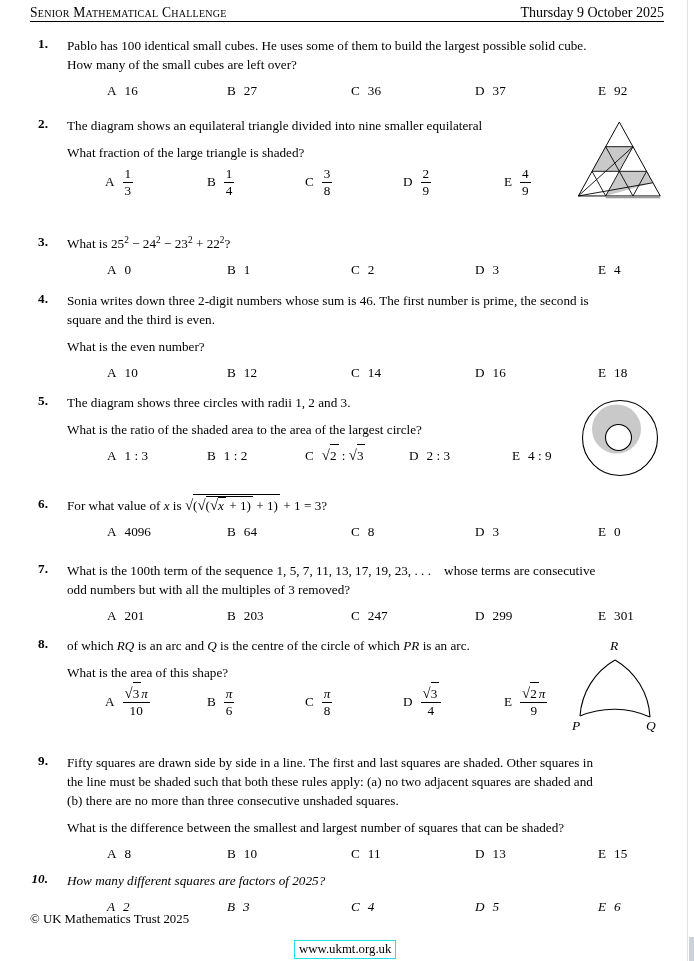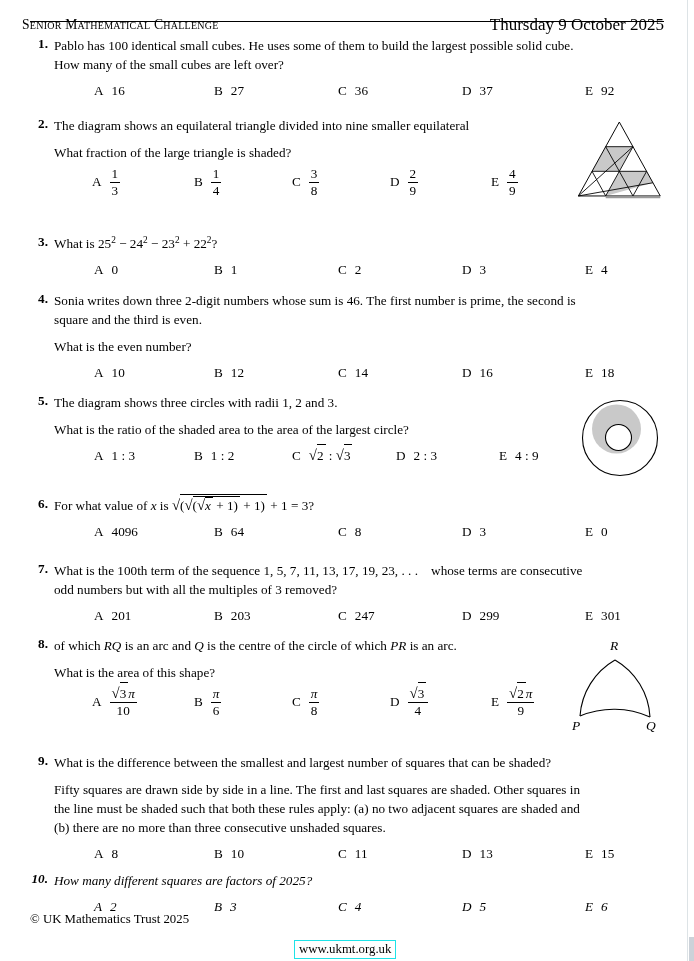--- a/index.html
+++ b/index.html
@@ -1,26 +1,26 @@
 <!DOCTYPE html>
 <html style="--shade: #c9c9c9; --linkc: #1ee3e8;"><head>
 <meta charset="utf-8">
 <style>
   html,body{margin:0;padding:0;background:#fff;}
   .page{position:relative;width:694px;height:961px;background:#fff;overflow:hidden;
         font-family:"Liberation Serif","DejaVu Serif",serif;font-size:13.2px;color:#000;}
   
-  .header{position:absolute;left:22px;right:30px;top:5px;display:flex;justify-content:space-between;align-items:center;margin-top:10px;}
+  .header{position:absolute;left:30px;right:30px;top:5px;display:flex;justify-content:space-between;align-items:flex-start;}
   .title{font-variant:small-caps;font-size:13.6px;letter-spacing:.25px;}
-  .date{font-size:17px;}
+  .date{font-size:14px;}
   .rule{position:absolute;left:30px;right:30px;top:21px;border-top:1.5px solid #000;}
   
   .q{position:absolute;left:30px;width:634px;}
   .qnum{position:absolute;left:-8px;top:0;width:26px;text-align:right;font-weight:bold;}
-  .qbody{margin-left:24px;}
+  .qbody{margin-left:37px;}
   .para{margin:0 0 8px 0;}
   .ln{line-height:19px;white-space:pre;}
   .q6 .ln{line-height:19px;}
   .opts{position:relative;height:17px;}
   .opts.tall{height:34px;margin-top:-5px;}
   .opt{position:absolute;top:0;height:100%;display:flex;align-items:center;gap:8px;white-space:pre;}
   .opt-A{left:40px}.opt-B{left:160px}.opt-C{left:284px}.opt-D{left:408px}.opt-E{left:531px}
   .q2 .opt-A,.q8 .opt-A{left:38px}
   .q2 .opt-B,.q8 .opt-B{left:140px}
   .q2 .opt-C,.q8 .opt-C{left:238px}
@@ -198,26 +198,26 @@
             <span class="opt opt-C"><span class="olabel">C</span><span class="oval"><span class="frac"><span class="num"><span class="var">π</span></span><span class="den">8</span></span></span></span>
             <span class="opt opt-D"><span class="olabel">D</span><span class="oval"><span class="frac"><span class="num"><span class="sqrt"><span class="rsign">√</span><span class="vinc">3</span></span></span><span class="den">4</span></span></span></span>
             <span class="opt opt-E"><span class="olabel">E</span><span class="oval"><span class="frac"><span class="num"><span class="sqrt"><span class="rsign">√</span><span class="vinc">2</span></span><span class="var">π</span></span><span class="den">9</span></span></span></span>
           </div>
         </div>
       </div>
       <div class="q q9" style="top: 753px;">
         <div class="qnum">9.</div>
         <div class="qbody">
           <div class="para">
-            <div class="ln">What is the difference between the smallest and largest number of squares that can be shaded?</div>
-          </div>
-          <div class="para">
             <div class="ln">Fifty squares are drawn side by side in a line. The first and last squares are shaded. Other squares in</div>
             <div class="ln">the line must be shaded such that both these rules apply: (a) no two adjacent squares are shaded and</div>
             <div class="ln">(b) there are no more than three consecutive unshaded squares.</div>
+          </div>
+          <div class="para">
+            <div class="ln">What is the difference between the smallest and largest number of squares that can be shaded?</div>
           </div>
           <div class="opts">
             <span class="opt opt-A"><span class="olabel">A</span><span class="oval">8</span></span>
             <span class="opt opt-B"><span class="olabel">B</span><span class="oval">10</span></span>
             <span class="opt opt-C"><span class="olabel">C</span><span class="oval">11</span></span>
             <span class="opt opt-D"><span class="olabel">D</span><span class="oval">13</span></span>
             <span class="opt opt-E"><span class="olabel">E</span><span class="oval">15</span></span>
           </div>
         </div>
       </div>

